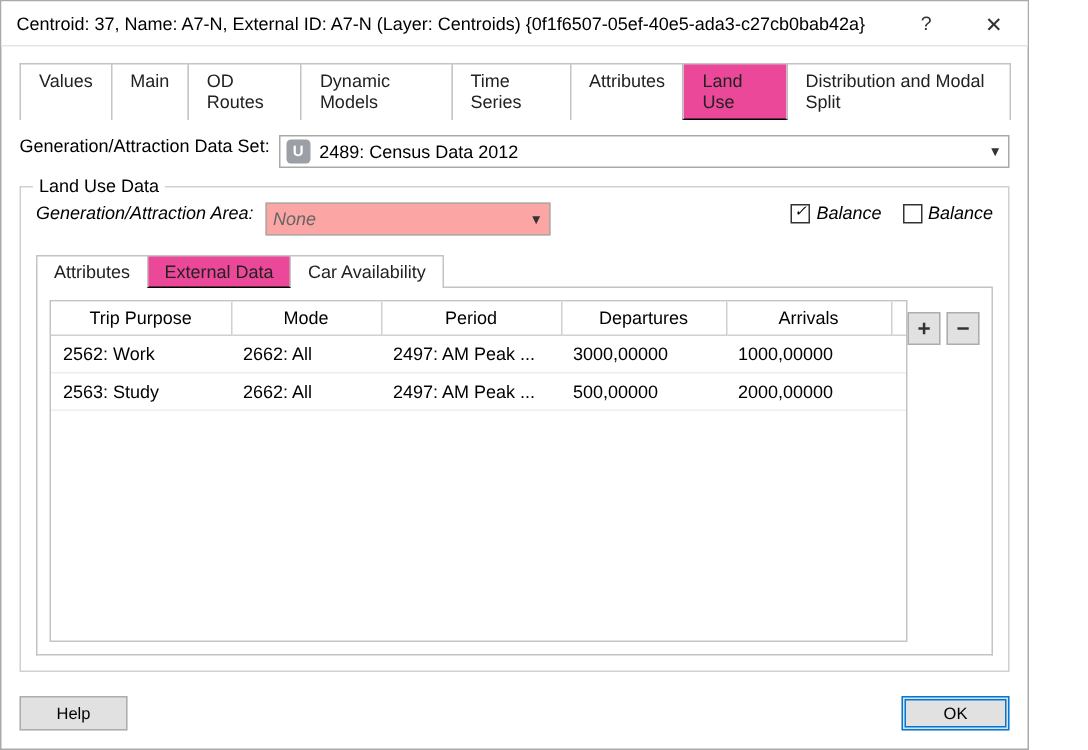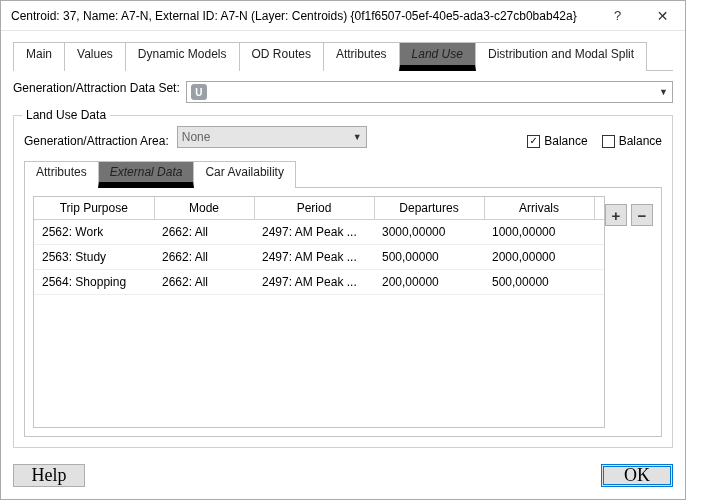--- a/index.html
+++ b/index.html
@@ -63,24 +63,23 @@
     border: 1px solid #c4c4c4;
     border-bottom: none;
     background: #fff;
     margin-right: -1px;
     color: #222;
     cursor: default;
     position: relative;
     top: 1px;
   }
   .tab.active {
-    background: #737373;
-    border-bottom: 6px solid #000000;
+    background: #ec4899;
+    border-bottom: 1px solid #000000;
     z-index: 2;
-    font-style: italic;
   }
   .tab:not(.active) {
     background: #fff;
     top: 1px;
   }
   
   .row {
     display: flex;
     align-items: flex-start;
     margin-top: 10px;
@@ -105,21 +104,21 @@
     display:flex;align-items:center;justify-content:center;
     color:#fff;font-weight:bold;font-size:10px;
   }
   .combo .arrow {
     position: absolute;
     right: 4px;
     font-size: 9px;
     color: #333;
   }
   .combo.disabled {
-    background: #e5e5e5;
+    background: #fca5a5;
     color: #666;
     width: 190px;
     flex: none;
   }
   
   .groupbox {
     border: 1px solid #d0d0d0;
     margin-top: 12px;
     padding: 10px 10px 10px 10px;
     position: relative;
@@ -130,22 +129,23 @@
   .groupbox-title {
     position: absolute;
     top: -8px;
     left: 8px;
     background: #fff;
     padding: 0 4px;
     font-size: 12px;
   }
   .area-row {
     display: flex;
-    align-items: flex-end;
+    align-items: flex-start;
     gap: 8px;
+    font-style: italic;
   }
   .checks {
     margin-left: auto;
     display: flex;
     gap: 14px;
     align-items: center;
   }
   .chk {
     display: flex;
     align-items: center;
@@ -223,23 +223,22 @@
     display: flex;
     padding: 8px 12px 12px 12px;
     align-items: center;
   }
   .btn {
     min-width: 72px;
     height: 23px;
     border: 1px solid #adadad;
     background: #e1e1e1;
     display:flex;align-items:center;justify-content:center;
-    font-size: 18px;
+    font-size: 11px;
     padding: 0 10px;
-    font-family: Liberation Serif, serif;
   }
   .btn.primary {
     border: 1px solid #0078d7;
     outline: 1px solid #0078d7;
     outline-offset: -3px;
   }
   .footer .right {
     margin-left: auto;
     display: flex;
     gap: 15px;
@@ -253,33 +252,35 @@
 
   <div class="titlebar">
     <div class="title">Centroid: 37, Name: A7-N, External ID: A7-N (Layer: Centroids) {0f1f6507-05ef-40e5-ada3-c27cb0bab42a}</div>
     <div class="ctrl">?</div>
     <div class="ctrl close">✕</div>
   </div>
 
   <div class="content">
 
     <div class="tabs-row">
+      <div class="tab">Values</div>
       <div class="tab">Main</div>
-      <div class="tab">Values</div>
+      <div class="tab">OD Routes</div>
       <div class="tab">Dynamic Models</div>
-      <div class="tab">OD Routes</div>
+      <div class="tab">Time Series</div>
       <div class="tab">Attributes</div>
       <div class="tab active">Land Use</div>
       <div class="tab">Distribution and Modal Split</div>
     </div>
 
     <div class="row">
       <span class="label">Generation/Attraction Data Set:</span>
       <div class="combo">
         <span class="icon">U</span>
+        <span>2489: Census Data 2012</span>
         <span class="arrow">▼</span>
       </div>
     </div>
 
     <div class="groupbox">
       <div class="groupbox-title">Land Use Data</div>
 
       <div class="area-row">
         <span class="label">Generation/Attraction Area:</span>
         <div class="combo disabled">
@@ -335,28 +336,20 @@
                 <td></td>
               </tr>
               <tr>
                 <td>2563: Study</td>
                 <td>2662: All</td>
                 <td>2497: AM Peak ...</td>
                 <td>500,00000</td>
                 <td>2000,00000</td>
                 <td></td>
               </tr>
-              <tr>
-                <td>2564: Shopping</td>
-                <td>2662: All</td>
-                <td>2497: AM Peak ...</td>
-                <td>200,00000</td>
-                <td>500,00000</td>
-                <td></td>
-              </tr>
             </tbody>
           </table>
         </div>
         <div class="btns-row">
           <div class="sq-btn">
             <span>+</span>
           </div>
           <div class="sq-btn">
             <span>−</span>
           </div>

